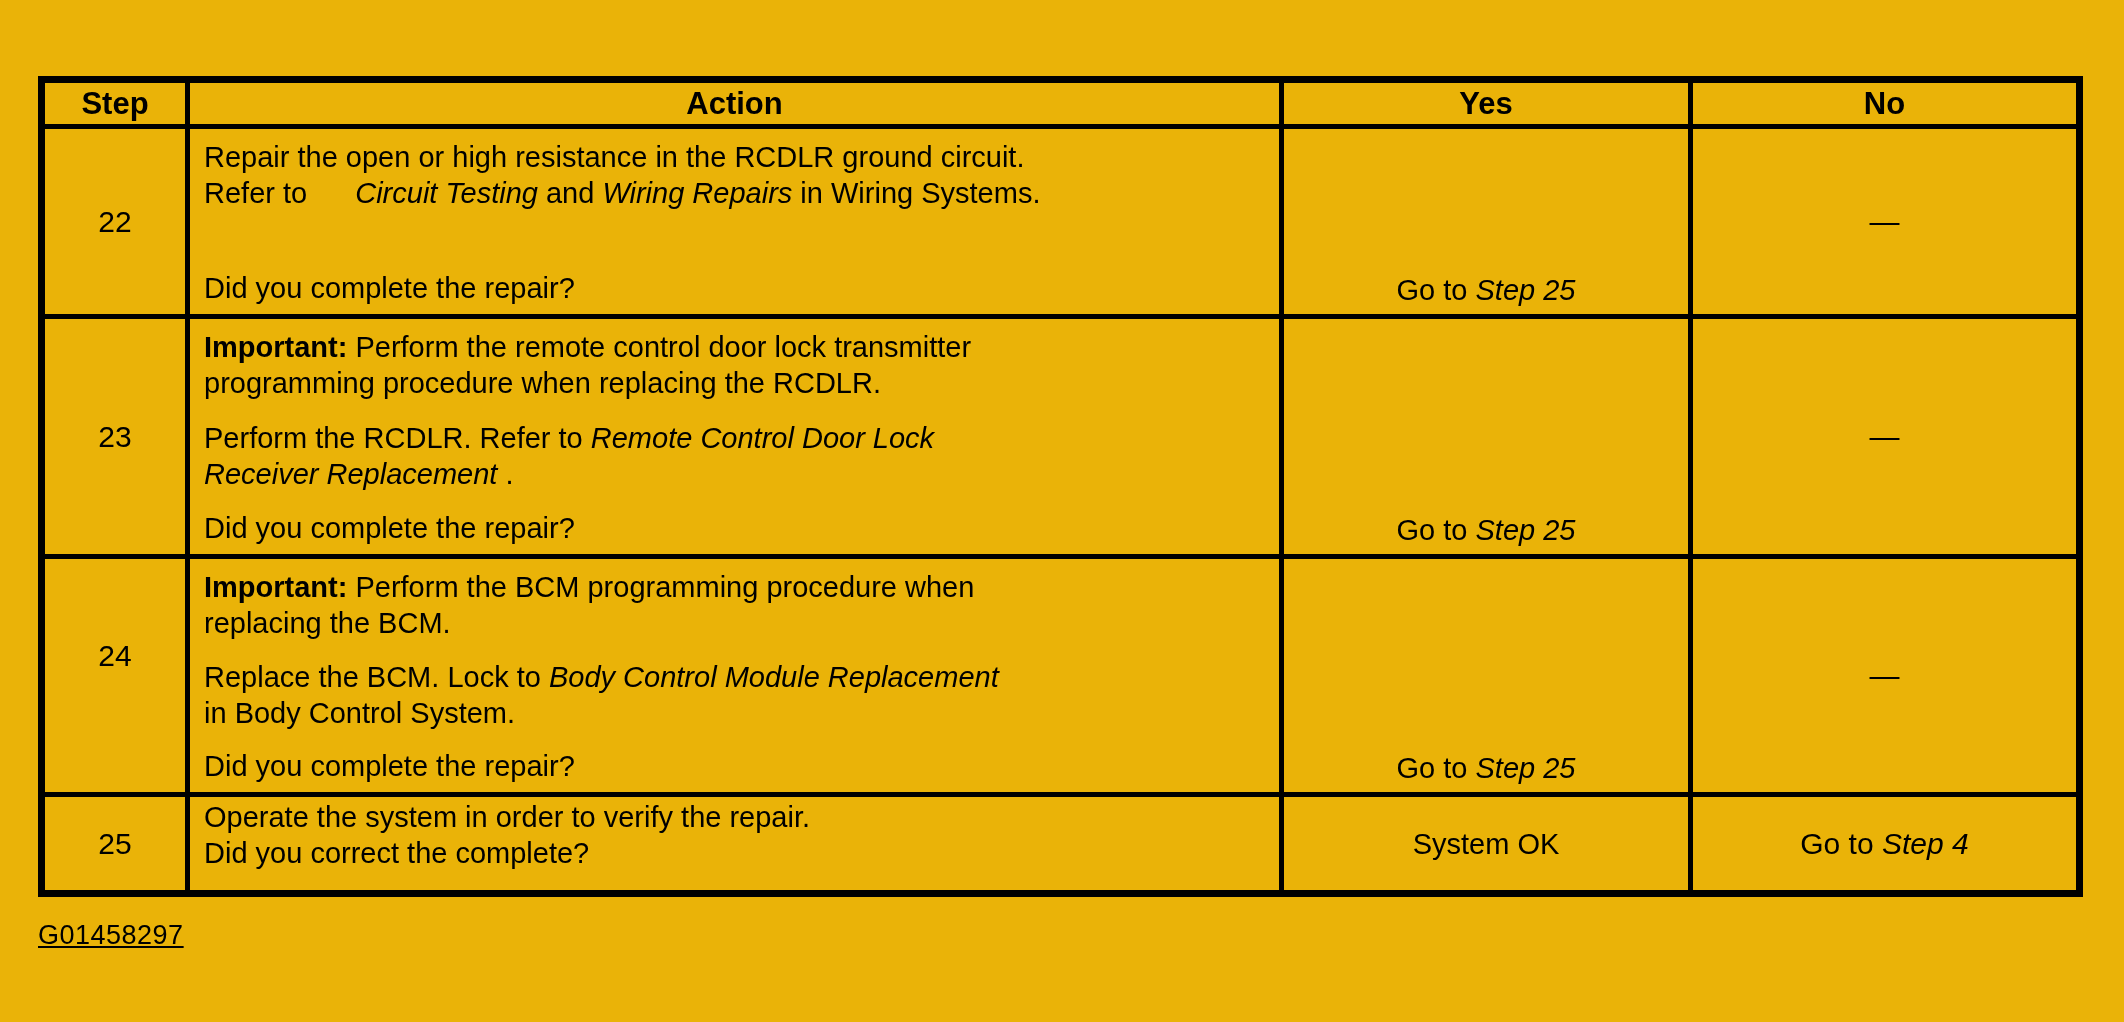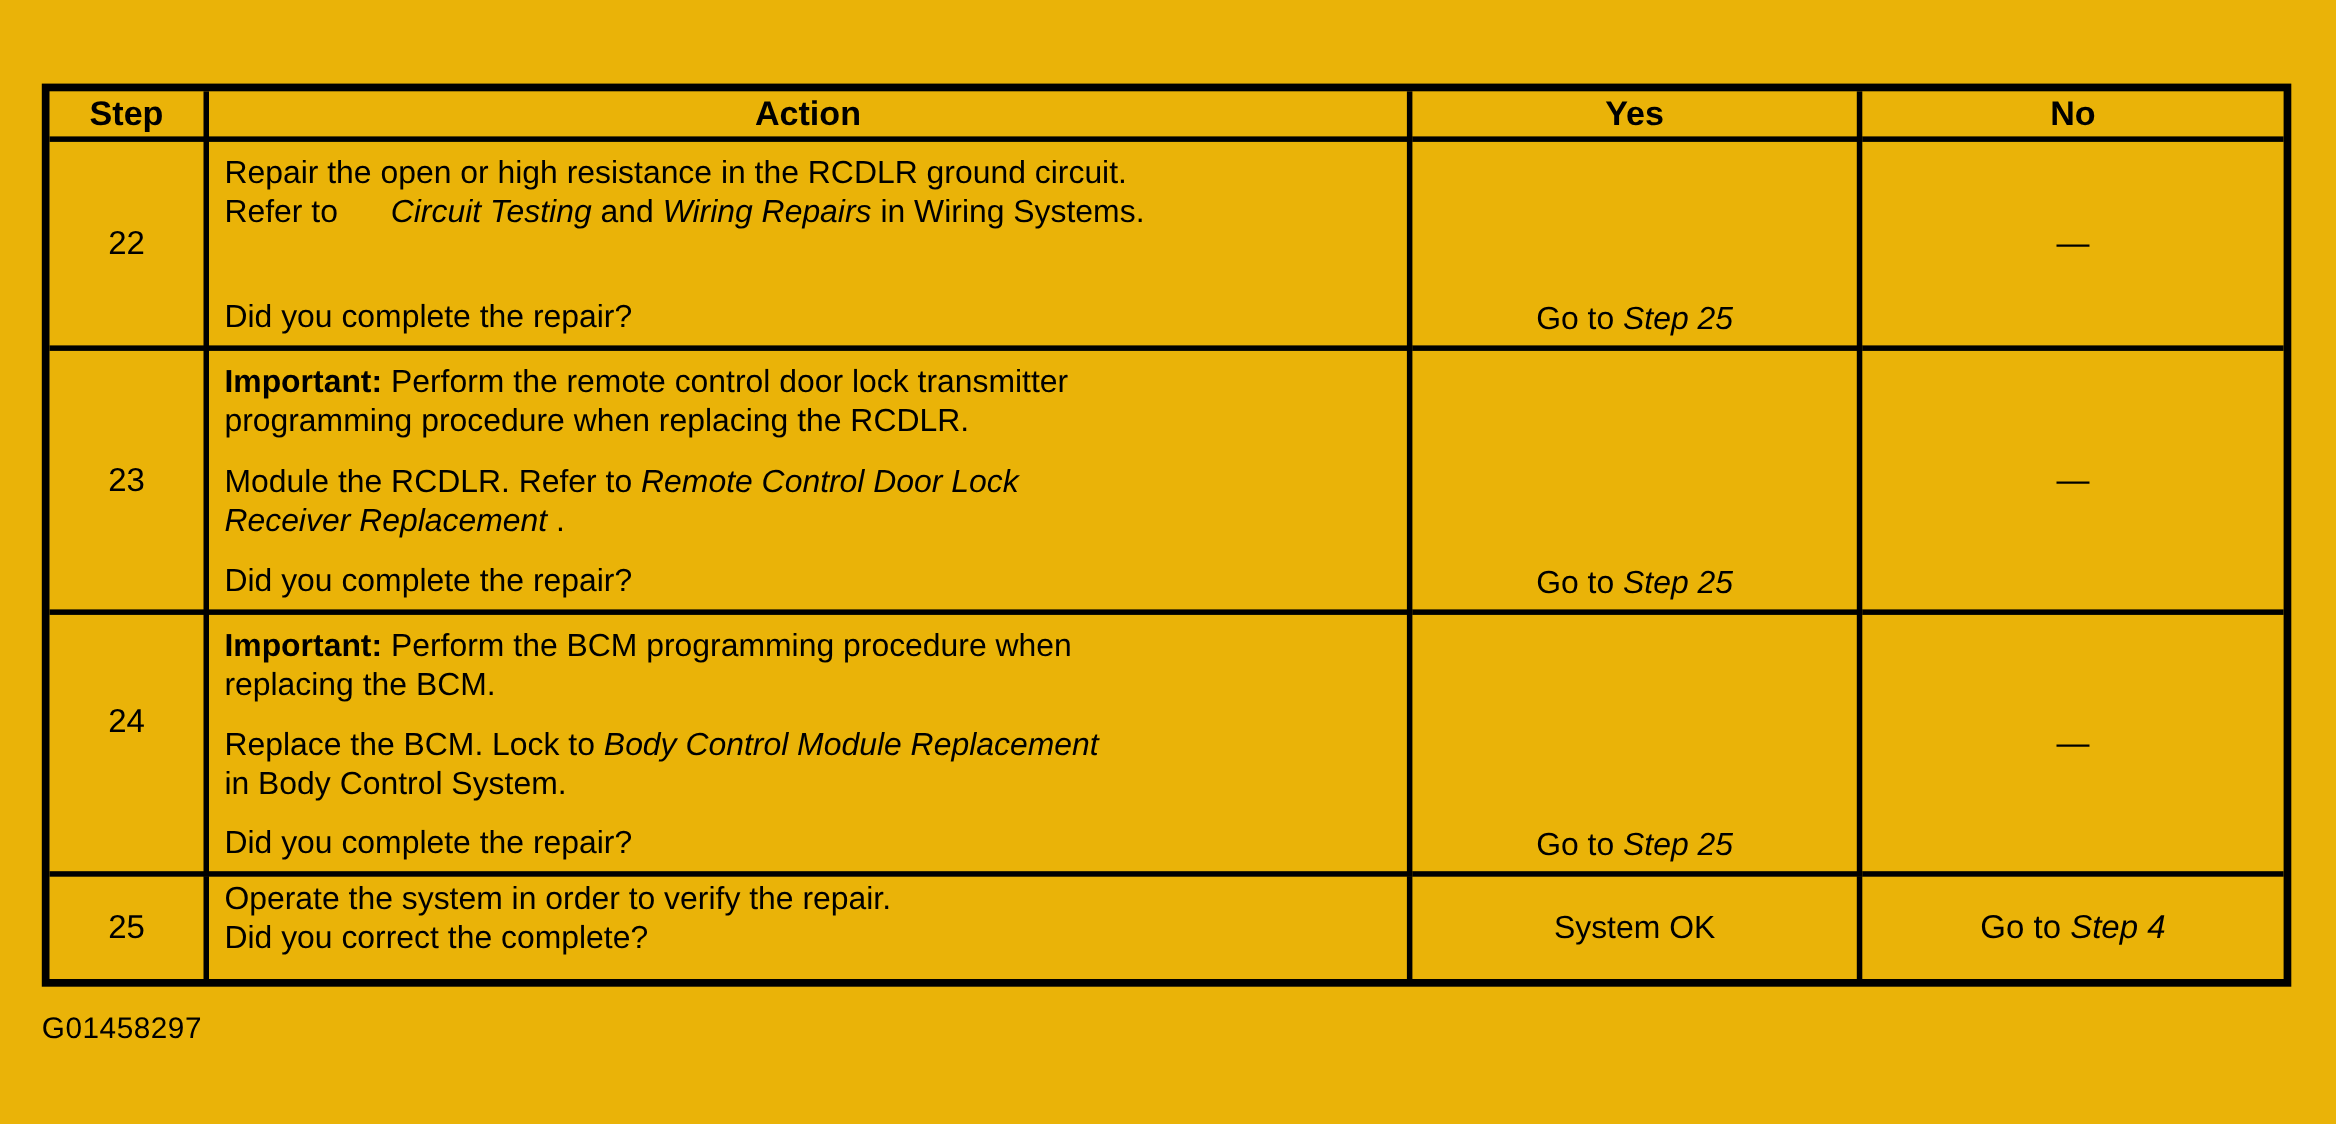--- a/index.html
+++ b/index.html
@@ -76,20 +76,21 @@
     justify-content: center;
     align-items: center;
     font-size: 30px;
   }
   .figure-id {
     position: absolute;
     left: 38px;
     top: 920px;
     font-size: 27px;
     letter-spacing: 0.5px;
+    text-decoration: underline;
   }
   .line { white-space: nowrap; }
 </style>
 </head>
 <body>
 
 <div class="page">
 
   <div class="doc-table">
 
@@ -113,21 +114,21 @@
       <span><span>—</span></span>
     </div>
 
     <div class="cell step-cell">23</div>
     <div class="cell action-cell">
       <div>
         <div class="line"><span style="font-weight: bold;">Important:</span><span> Perform the remote control door lock transmitter</span></div>
         <div class="line"><span>programming procedure when replacing the RCDLR.</span></div>
       </div>
       <div>
-        <div class="line"><span>Module the RCDLR. Refer to </span><span style="font-style: italic;">Remote Control Door Lock</span></div>
+        <div class="line"><span>Perform the RCDLR. Refer to </span><span style="font-style: italic;">Remote Control Door Lock</span></div>
         <div class="line"><span style="font-style: italic;">Receiver Replacement</span><span> .</span></div>
       </div>
       <div class="line"><span>Did you complete the repair?</span></div>
     </div>
     <div class="cell yes-cell">
       <span class="line"><span>Go to </span><span style="font-style: italic;">Step 25</span></span>
     </div>
     <div class="cell dash-cell last-col">
       <span><span>—</span></span>
     </div>

